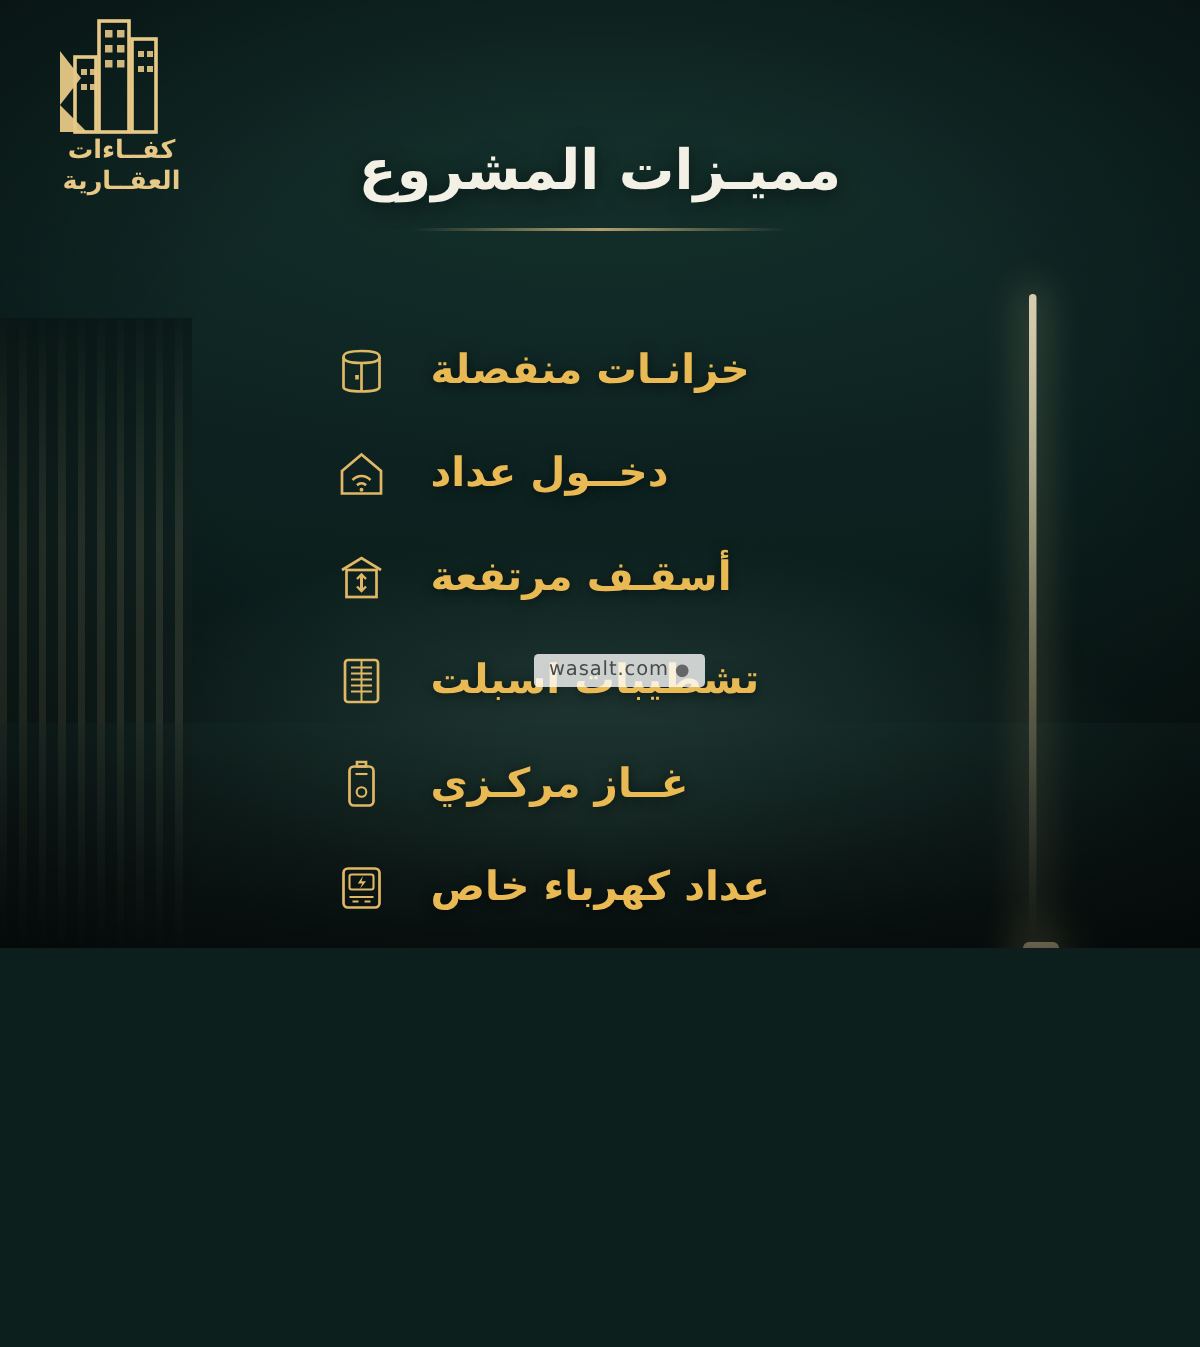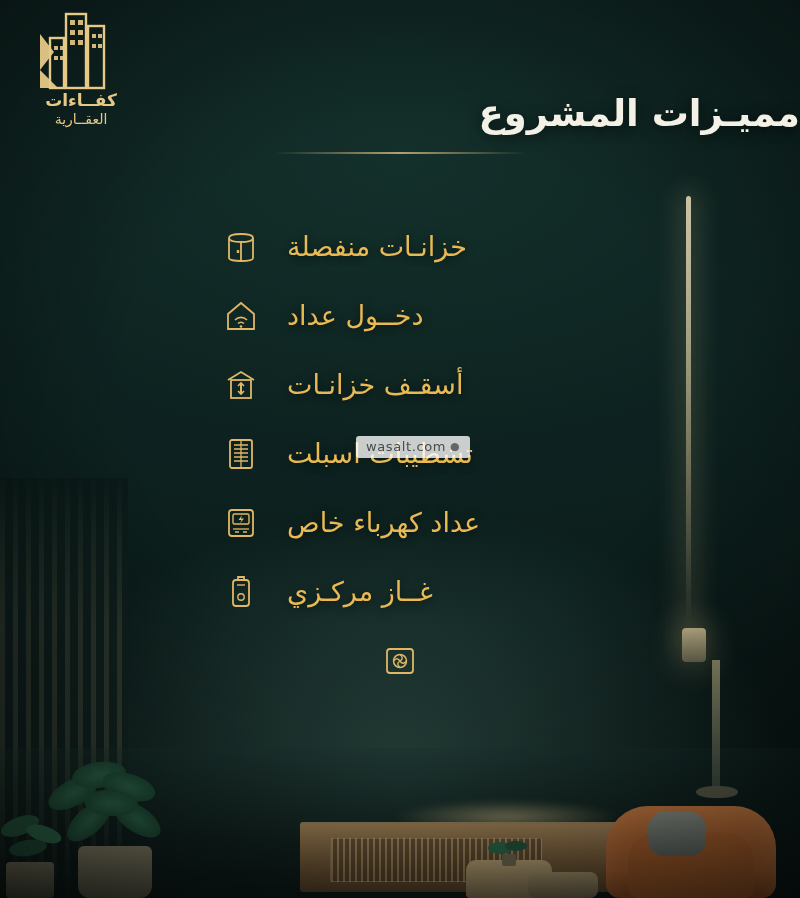--- a/index.html
+++ b/index.html
@@ -3,21 +3,21 @@
 <meta charset="utf-8">
 <style>
   html, body {
     margin: 0;
     padding: 0;
     background: #0d1f1c;
   }
   #poster {
     position: relative;
     width: 800px;
-    height: 898px;
+    height: 632px;
     overflow: hidden;
     font-family: "DejaVu Sans", "Liberation Sans", sans-serif;
     background:
       radial-gradient(ellipse 70% 45% at 50% 88%, rgba(70,110,100,0.55) 0%, rgba(20,45,42,0.0) 70%),
       radial-gradient(ellipse 120% 60% at 50% 18%, #14302b 0%, #0d2220 55%, #0a1a18 100%),
       linear-gradient(180deg, #0c201d 0%, #0e2421 40%, #12302b 70%, #0a1c1a 100%);
   }
 
   
   .bg-layer { position: absolute; inset: 0; }
@@ -198,27 +198,27 @@
   .logo-text {
     position: absolute;
     left: 0; top: 86px;
     width: 146px;
     text-align: center;
     color: #e6c887;
     line-height: 1.25;
     direction: rtl;
   }
   .logo-text .l1 { font-size: 17px; font-weight: 700; letter-spacing: 1px; }
-  .logo-text .l2 { font-size: 14px; font-weight: 400; letter-spacing: 1px; }
+  .logo-text .l2 { font-size: 17px; font-weight: 700; letter-spacing: 1px; }
 
   
   .title {
     position: absolute;
     left: 0; right: 0; top: 92px;
-    text-align: right;
+    text-align: center;
     color: #f3f0e6;
     font-size: 37px;
     font-weight: 700;
     letter-spacing: 1px;
     direction: rtl;
     text-shadow: 0 2px 14px rgba(0,0,0,0.6);
   }
   .title-underline {
     position: absolute;
     left: 50%; top: 152px;
@@ -241,21 +241,21 @@
     align-items: center;
     justify-content: center;
     direction: rtl;
   }
   .feature-label {
     width: 300px;
     text-align: left;
     padding-left: 18px;
     color: #e9b953;
     font-size: 27px;
-    font-weight: 400;
+    font-weight: 700;
     letter-spacing: 1.5px;
     text-shadow: 0 1px 8px rgba(0,0,0,0.55);
     white-space: nowrap;
   }
   .feature-icon {
     width: 56px;
     display: flex;
     align-items: center;
     justify-content: center;
     color: #e0b765;
@@ -390,21 +390,21 @@
           <path d="M6 17 L19 6 L32 17 L32 32 L6 32 Z"></path>
           <path d="M13 23 C16.5 19.5 21.5 19.5 25 23" stroke-width="1.7"></path>
           <path d="M16 26.5 C17.7 24.8 20.3 24.8 22 26.5" stroke-width="1.7"></path>
           <circle cx="19" cy="29.5" r="1.3" fill="#e0b765" stroke="none"></circle>
         </svg>
       </div>
     </div>
 
 
     <div class="feature">
-      <div class="feature-label">أسقـف خزانـات</div>
+      <div class="feature-label">أسقـف مرتفعة</div>
       <div class="feature-icon">
         <svg width="38" height="38" viewBox="0 0 38 38" fill="none" stroke="#e0b765" stroke-width="1.8">
           <path d="M6 14 L19 6 L32 14"></path>
           <rect x="9" y="14" width="20" height="18"></rect>
           <path d="M19 17 L19 28" stroke-width="2"></path>
           <path d="M16 20 L19 17 L22 20" stroke-width="1.6"></path>
           <path d="M16 25 L19 28 L22 25" stroke-width="1.6"></path>
         </svg>
       </div>
     </div>
@@ -414,45 +414,45 @@
       <div class="feature-icon">
         <svg width="38" height="38" viewBox="0 0 38 38" fill="none" stroke="#e0b765" stroke-width="1.8">
           <rect x="8" y="5" width="22" height="28" rx="2"></rect>
           <path d="M12 10 H26 M12 14 H26 M12 18 H26 M12 22 H26 M12 26 H26" stroke-width="1.3"></path>
           <path d="M19 5 L19 33" stroke-width="1.3"></path>
         </svg>
       </div>
     </div>
 
     <div class="feature">
+      <div class="feature-label">غــاز مركـزي</div>
+      <div class="feature-icon">
+        <svg width="38" height="38" viewBox="0 0 38 38" fill="none" stroke="#e0b765" stroke-width="1.8">
+          <rect x="11" y="7" width="16" height="26" rx="3"></rect>
+          <path d="M16 4 H22 V7 H16 Z"></path>
+          <path d="M15 12 H23" stroke-width="1.4"></path>
+          <circle cx="19" cy="24" r="3.2" stroke-width="1.4"></circle>
+        </svg>
+      </div>
+    </div>
+
+    <div class="feature">
       <div class="feature-label">عداد  كهرباء خاص</div>
       <div class="feature-icon">
         <svg width="38" height="38" viewBox="0 0 38 38" fill="none" stroke="#e0b765" stroke-width="1.8">
           <rect x="7" y="6" width="24" height="26" rx="3"></rect>
           <rect x="11" y="10" width="16" height="10" rx="1.5" stroke-width="1.4"></rect>
           <path d="M20 11 L16.5 16 H19.5 L18 19.5 L22 14.5 H19 Z" fill="#e0b765" stroke="none"></path>
           <path d="M11 25 H27" stroke-width="1.3"></path>
           <path d="M13 28 H17 M21 28 H25" stroke-width="1.3"></path>
         </svg>
       </div>
     </div>
 
     <div class="feature">
-      <div class="feature-label">غــاز مركـزي</div>
-      <div class="feature-icon">
-        <svg width="38" height="38" viewBox="0 0 38 38" fill="none" stroke="#e0b765" stroke-width="1.8">
-          <rect x="11" y="7" width="16" height="26" rx="3"></rect>
-          <path d="M16 4 H22 V7 H16 Z"></path>
-          <path d="M15 12 H23" stroke-width="1.4"></path>
-          <circle cx="19" cy="24" r="3.2" stroke-width="1.4"></circle>
-        </svg>
-      </div>
-    </div>
-
-    <div class="feature">
       <div class="feature-icon">
         <svg width="38" height="38" viewBox="0 0 38 38" fill="none" stroke="#e0b765" stroke-width="1.8">
           <rect x="6" y="7" width="26" height="24" rx="3"></rect>
           <circle cx="19" cy="19" r="6.5" stroke-width="1.5"></circle>
           <path d="M19 12.5 C22 15 22 17 19 19 C16 21 16 23 19 25.5" stroke-width="1.4"></path>
           <path d="M12.5 19 C15 16 17 16 19 19 C21 22 23 22 25.5 19" stroke-width="1.4"></path>
         </svg>
       </div>
     </div>
 

